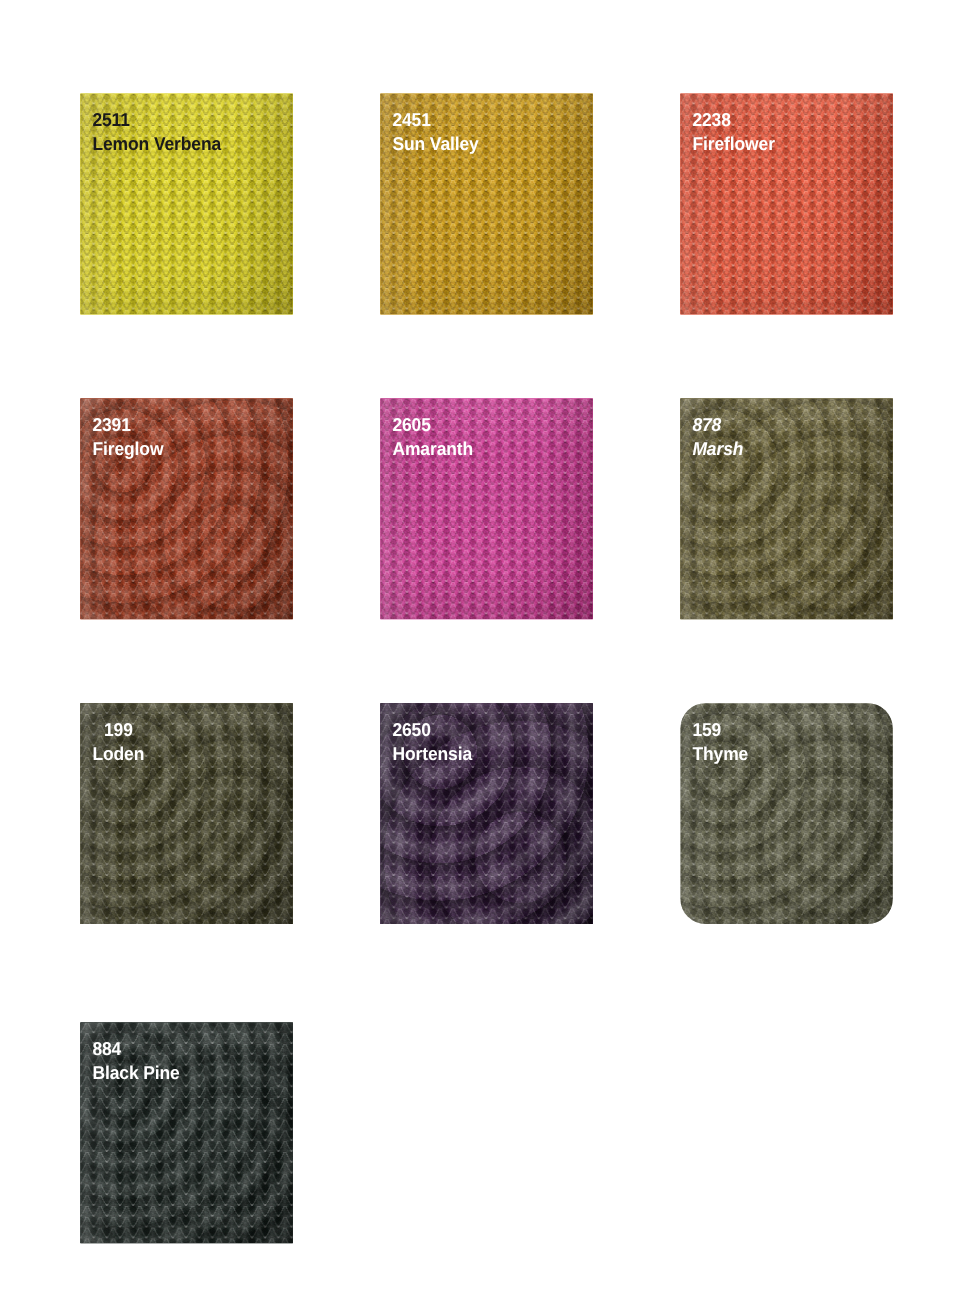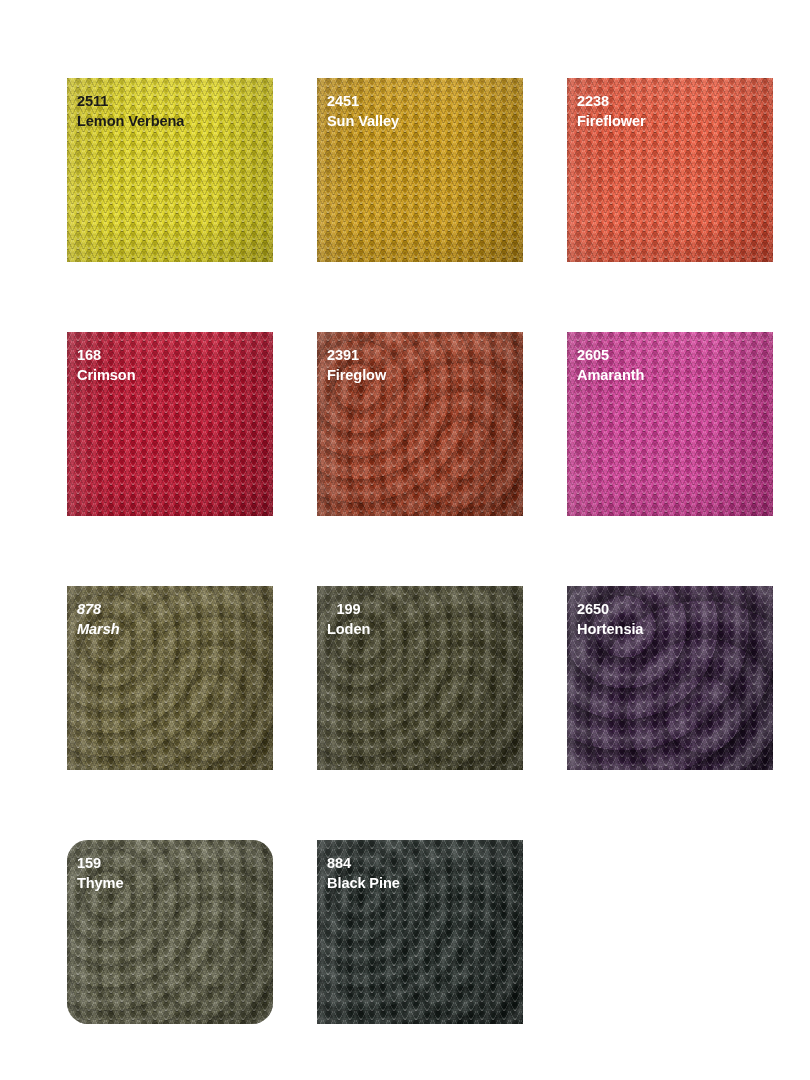--- a/index.html
+++ b/index.html
@@ -30,21 +30,21 @@
     display: grid;
     grid-template-columns: repeat(3, 177px);
     grid-template-rows: repeat(4, 184px);
     column-gap: 73px;
     row-gap: 70px;
   }
 
   
   .swatch {
     position: relative;
-    width: 206px;
+    width: 177px;
     height: 184px;
     overflow: hidden;
     background-color: #cccccc;
   }
 
   
   .tex {
     position: absolute;
     inset: 0;
     pointer-events: none;
@@ -218,31 +218,20 @@
         <div class="tex tex-col"></div>
         <div class="tex tex-v"></div>
         <div class="tex tex-blotch"></div>
         <div class="tex tex-grain"></div>
         <div class="tex tex-shade"></div>
         <div class="swatch-caption caption-light">
           <span class="swatch-number">2238</span>
           <span class="swatch-name">Fireflower</span>
         </div>
       </div>
-      <div class="swatch" style="background-color: rgb(196, 18, 47); background-image: linear-gradient(104deg, rgb(165, 11, 37) 0%, rgb(196, 18, 47) 30%, rgb(196, 18, 47) 64%, rgb(165, 11, 37) 100%);">
-        <div class="tex tex-col"></div>
-        <div class="tex tex-v"></div>
-        <div class="tex tex-blotch"></div>
-        <div class="tex tex-grain"></div>
-        <div class="tex tex-shade"></div>
-        <div class="swatch-caption caption-light">
-          <span class="swatch-number">168</span>
-          <span class="swatch-name">Crimson</span>
-        </div>
-      </div>
       <div class="swatch heathered" style="background-color: rgb(167, 56, 27); background-image: linear-gradient(104deg, rgb(138, 43, 17) 0%, rgb(167, 56, 27) 30%, rgb(167, 56, 27) 64%, rgb(138, 43, 17) 100%);">
         <div class="tex tex-col"></div>
         <div class="tex tex-v"></div>
         <div class="tex tex-blotch"></div>
         <div class="tex tex-grain"></div>
         <div class="tex tex-shade"></div>
         <div class="swatch-caption caption-light">
           <span class="swatch-number">2391</span>
           <span class="swatch-name">Fireglow</span>
         </div>
@@ -295,21 +284,21 @@
         <div class="tex tex-col"></div>
         <div class="tex tex-v"></div>
         <div class="tex tex-blotch"></div>
         <div class="tex tex-grain"></div>
         <div class="tex tex-shade"></div>
         <div class="swatch-caption caption-light">
           <span class="swatch-number">159</span>
           <span class="swatch-name">Thyme</span>
         </div>
       </div>
-      <div class="swatch heathered" style="background-color: rgb(27, 37, 33); background-image: linear-gradient(104deg, rgb(14, 23, 20) 0%, rgb(27, 37, 33) 30%, rgb(27, 37, 33) 64%, rgb(14, 23, 20) 100%);">
+      <div class="swatch heathered" style="background-color: rgb(27, 37, 33); background-image: linear-gradient(104deg, rgb(14, 23, 20) 0%, rgb(27, 37, 33) 30%, rgb(27, 37, 33) 64%, rgb(14, 23, 20) 100%); margin-top: 12px;">
         <div class="tex tex-col"></div>
         <div class="tex tex-v"></div>
         <div class="tex tex-blotch"></div>
         <div class="tex tex-grain"></div>
         <div class="tex tex-shade"></div>
         <div class="swatch-caption caption-light">
           <span class="swatch-number">884</span>
           <span class="swatch-name">Black Pine</span>
         </div>
       </div>

